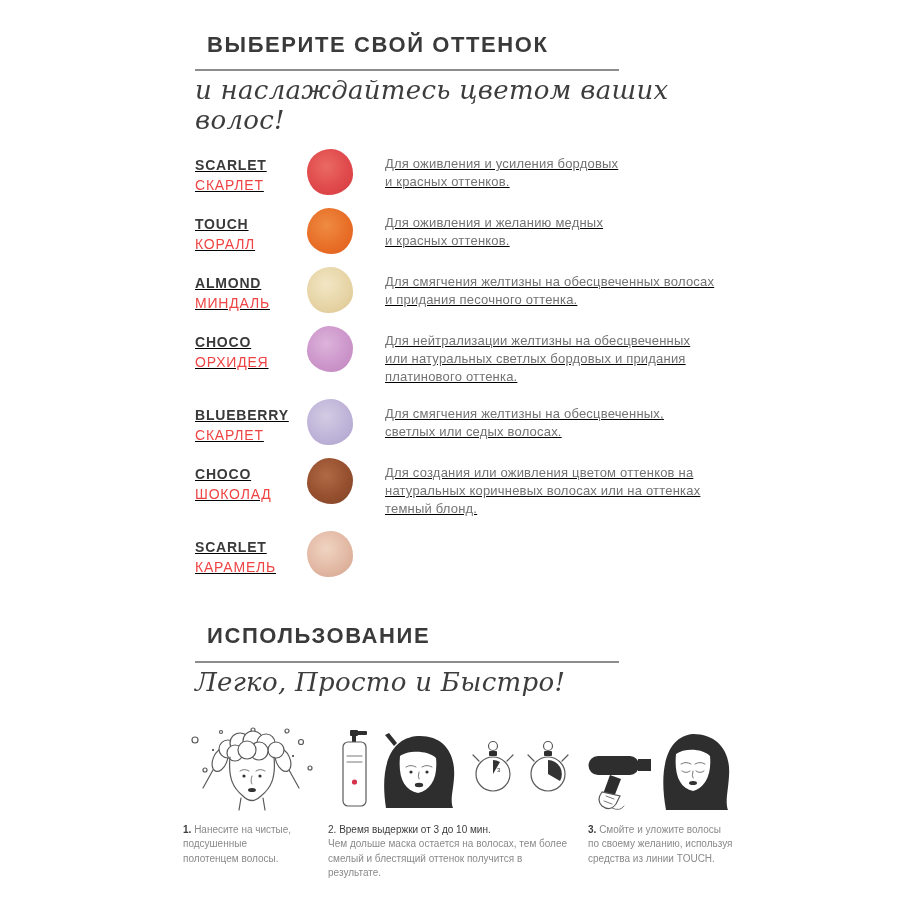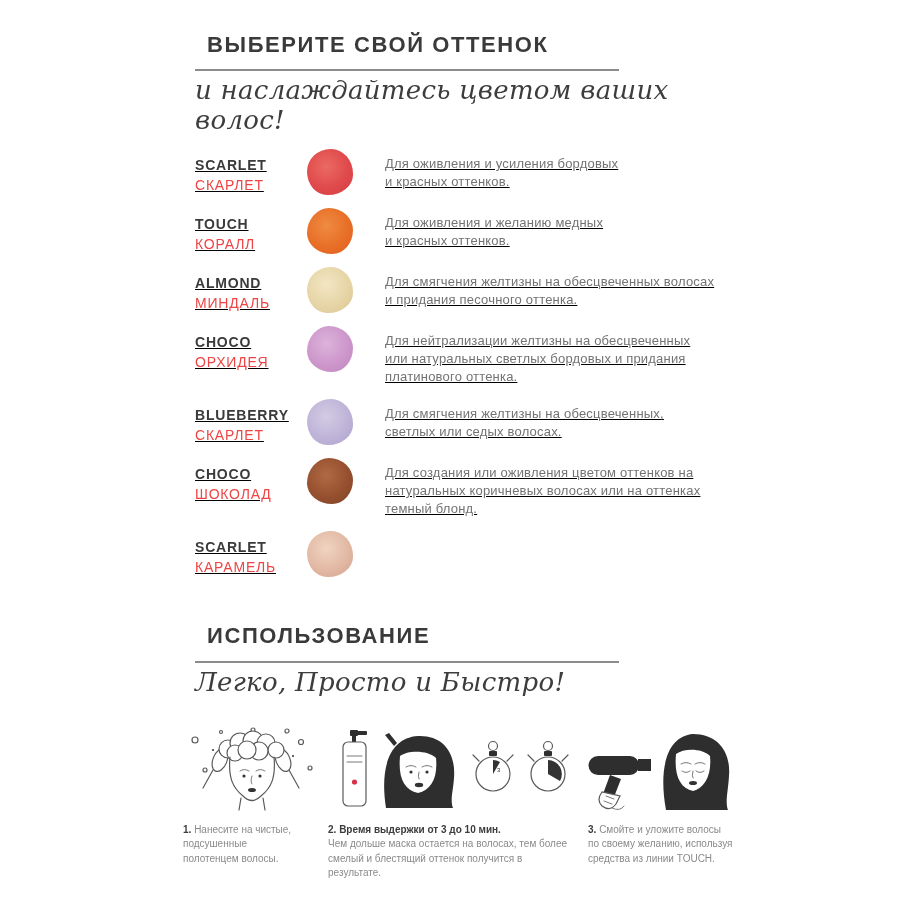--- a/index.html
+++ b/index.html
@@ -37,21 +37,21 @@
   .usage{margin-top:46px;}
   .steps{display:flex;margin:26px 0 0 -12px;width:560px;}
   .step{display:flex;flex-direction:column;}
   .step-1{width:135px;margin-right:10px;}
   .step-2{width:250px;margin-right:10px;}
   .step-3{width:155px;}
   .illu{height:88px;display:flex;align-items:flex-end;}
   .caption{margin:12px 0 0 0;font-size:10px;color:#8a8a8a;line-height:14.5px;}
   .caption b{color:#3c3c3c;}
   .cap-text{white-space:pre-line;}
-  .cap-title{display:block;color:#3c3c3c;font-weight:700;}
+  .cap-title{display:block;color:#3c3c3c;font-weight:400;}
 
   svg{display:block;}
   .ln{fill:none;stroke:#5a5a5a;stroke-width:1.2;stroke-linecap:round;stroke-linejoin:round;}
   .lnthin{fill:none;stroke:#6a6a6a;stroke-width:0.9;stroke-linecap:round;}
   .fillw{fill:#ffffff;stroke:#5a5a5a;stroke-width:1.2;}
   .filld{fill:#2e2e2e;stroke:none;}
   .featd{fill:#333333;stroke:none;}
 </style>
 </head>
 <body>

